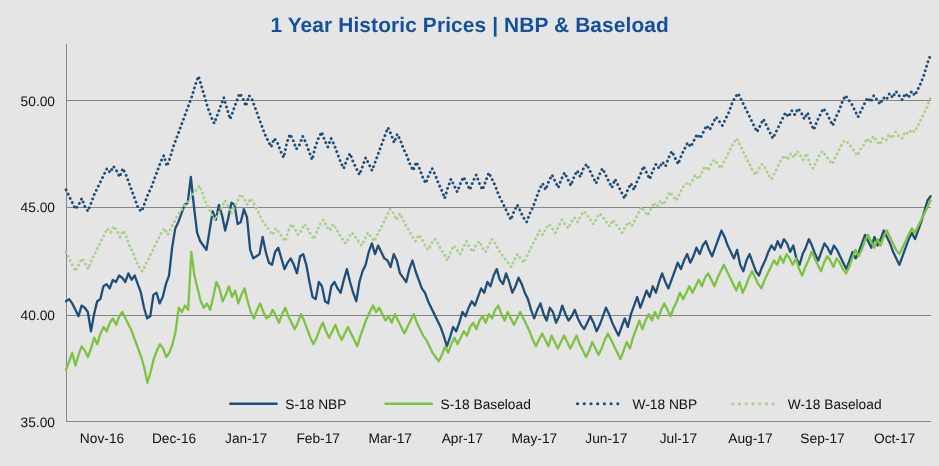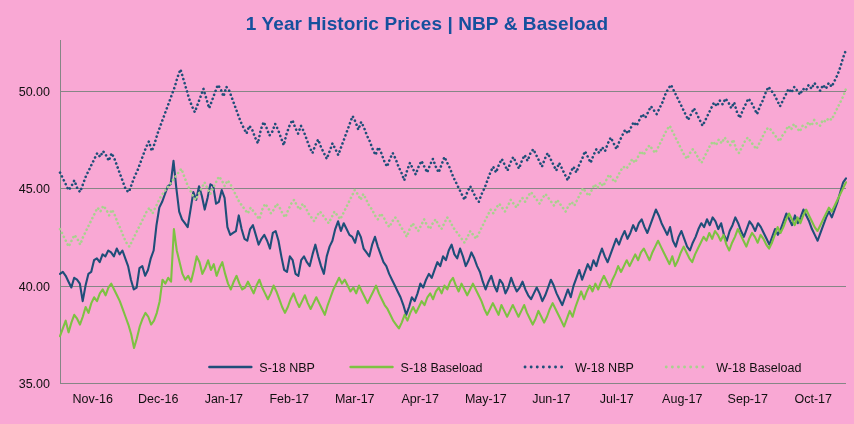--- a/index.html
+++ b/index.html
@@ -10,21 +10,21 @@
   body {
     width: 854px;
     height: 424px;
     font-family: "Liberation Sans", sans-serif;
     overflow: hidden;
   }
   #chart-root {
     position: relative;
     width: 854px;
     height: 424px;
-    background: #f9a8d4;
+    background: #e5e5e5;
   }
   #chart-title {
     position: absolute;
     left: 0;
     top: 13px;
     width: 854px;
     text-align: center;
     font-size: 19px;
     font-weight: bold;
     color: #15509D;

